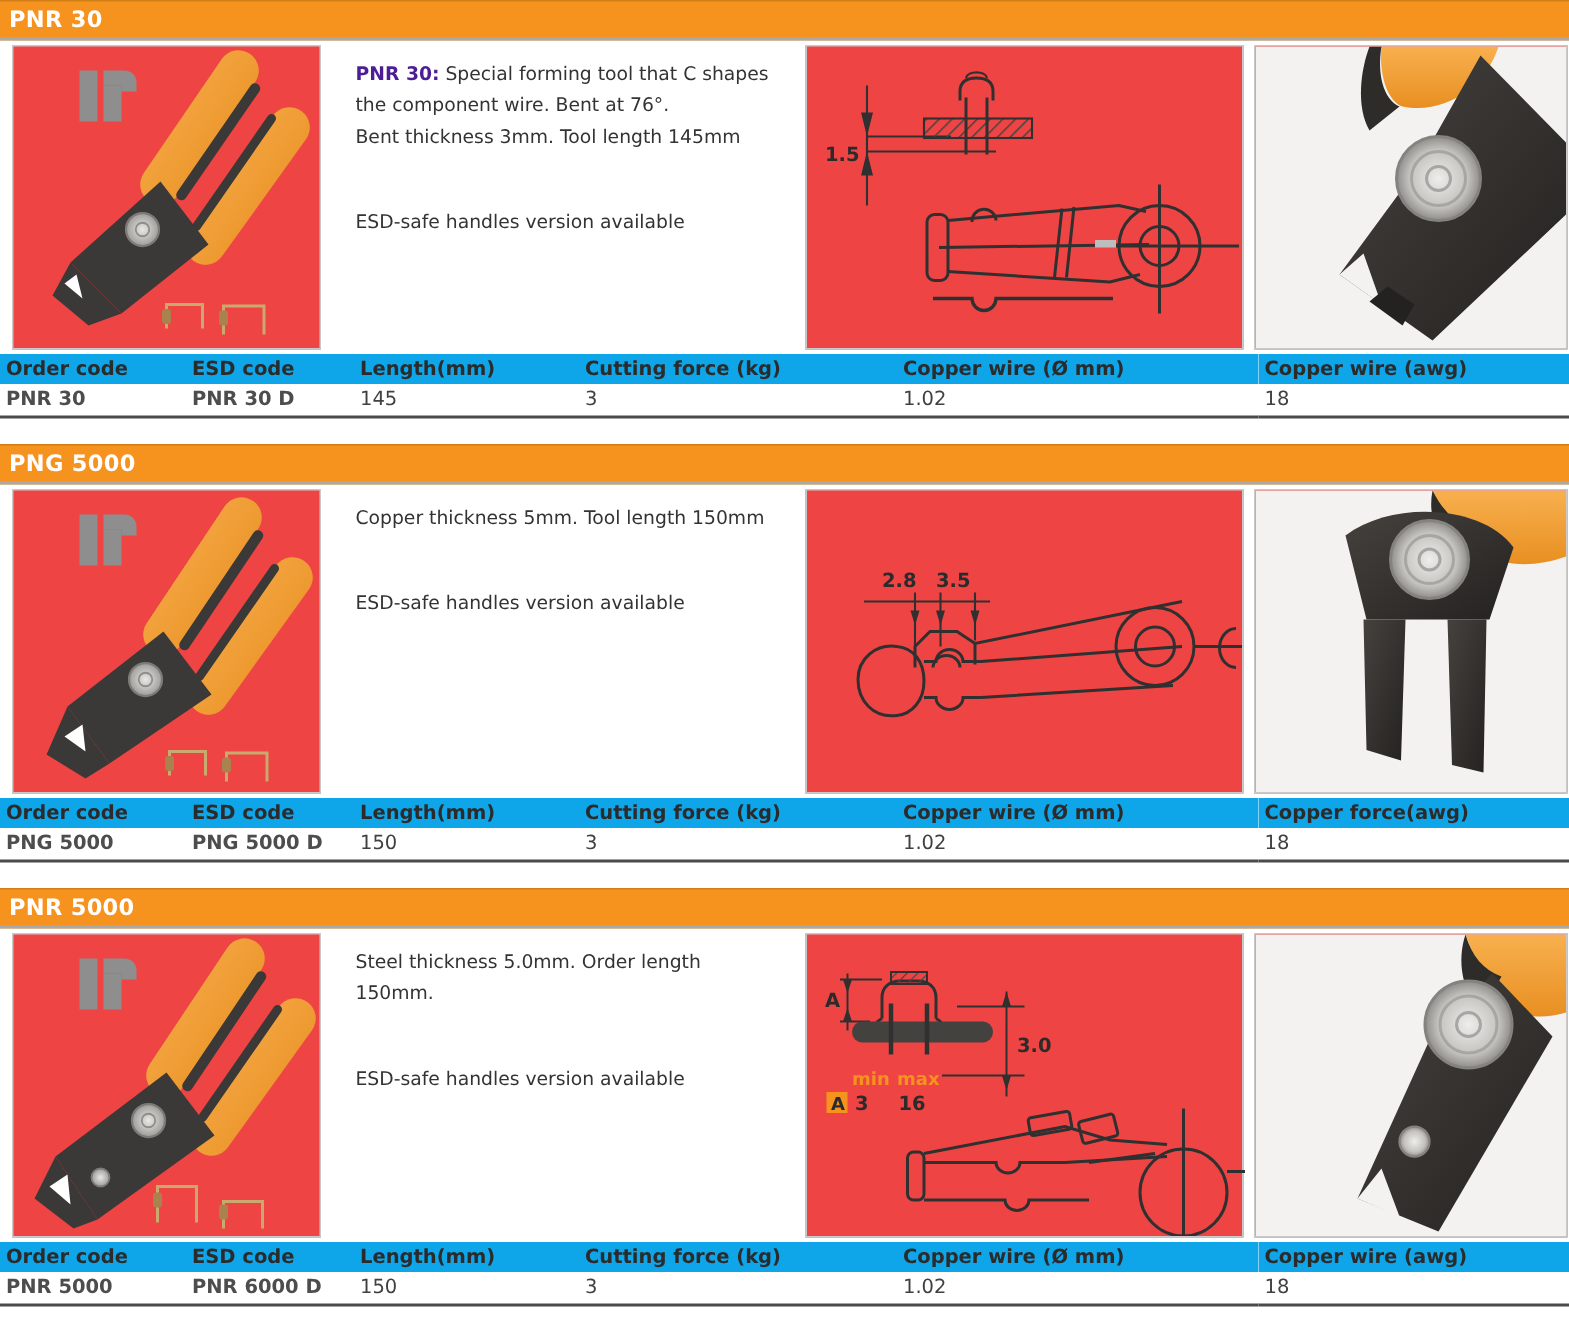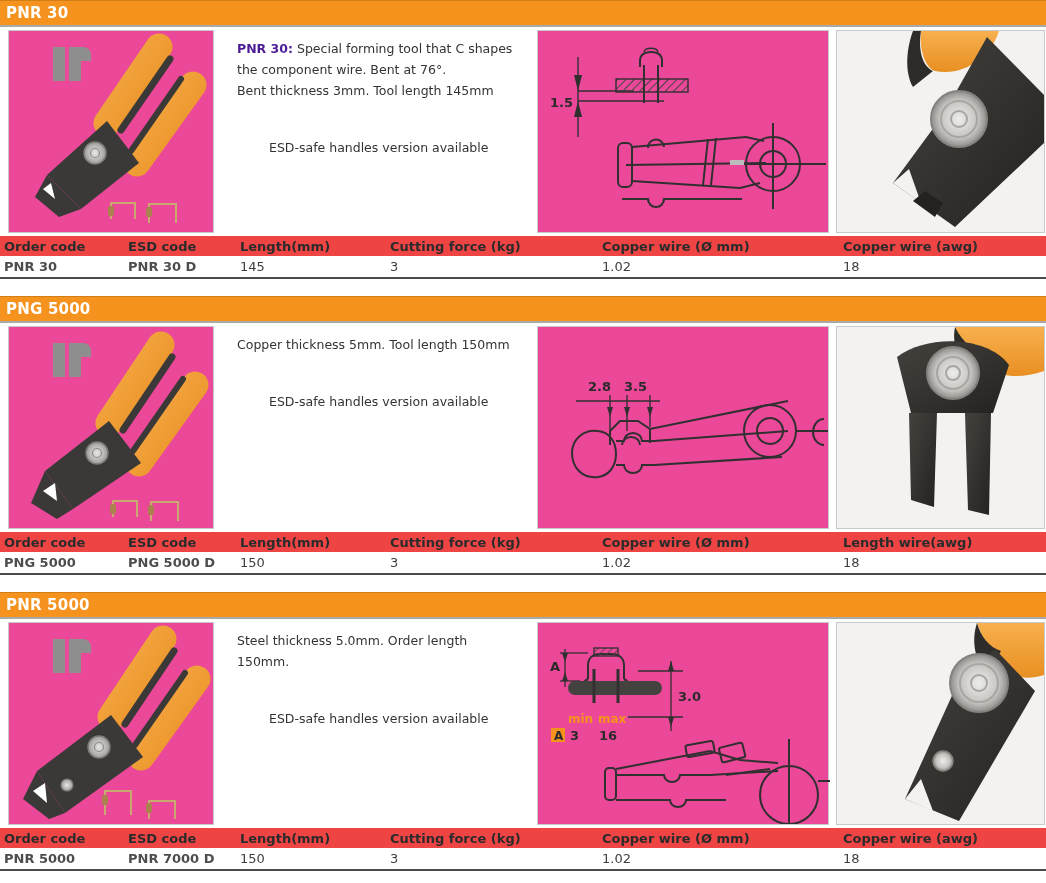--- a/index.html
+++ b/index.html
@@ -2,32 +2,32 @@
 <html><head>
 <meta charset="utf-8">
 <style>
   html,body{margin:0;padding:0;background:#fff;}
   body{width:1046px;font-family:"DejaVu Sans","Liberation Sans",sans-serif;color:#333;}
   .section{margin-bottom:17px;}
   .bar{height:27px;box-sizing:border-box;background:#F6921E;border-top:1px solid #d07e15;
        border-bottom:2px solid #a9a9a9;color:#fff;font-weight:bold;font-size:15px;
        line-height:24px;padding-left:6px;letter-spacing:.2px;}
   .content{display:flex;align-items:flex-start;margin:3px 0 3px 8px;height:203px;}
-  .panel{border:1px solid #c9c9c9;background:#ec4899;box-sizing:border-box;}
+  .panel{border:1px solid #c9c9c9;background:#ef4444;box-sizing:border-box;}
   .photo-panel{width:206px;height:203px;}
   .desc{width:323px;height:203px;box-sizing:border-box;padding:8px 14px 0 23px;
         font-size:12.5px;line-height:21px;color:#333;}
   .desc p{margin:0;}
   .desc .lead b{color:#4c1d95;}
-  .desc .esd{margin-top:36px;margin-left:32px;}
+  .desc .esd{margin-top:36px;}
   .diagram-panel{width:292px;height:203px;margin-right:7px;}
   .closeup-panel{width:209px;height:203px;}
   table{width:100%;border-collapse:collapse;table-layout:fixed;font-size:13px;
         border-bottom:2px solid #4a4a4a;}
-  th{background:#ef4444;text-align:left;font-weight:bold;color:#2b2b2b;
+  th{background:#0ea5e9;text-align:left;font-weight:bold;color:#2b2b2b;
      padding:2px 4px;height:16px;white-space:nowrap;overflow:hidden;}
   td{padding:2px 4px;height:17px;color:#404040;white-space:nowrap;overflow:hidden;}
   td.code{font-weight:bold;color:#4d4d4d;}
   svg{display:block;}
   svg text{font-family:"DejaVu Sans","Liberation Sans",sans-serif;}
   .dimtxt{font-size:13px;font-weight:bold;fill:#2b2b2b;}
   .orangetxt{font-size:12px;font-weight:bold;fill:#F6921E;}
 </style>
 </head>
 <body>
@@ -297,21 +297,21 @@
         <col style="width:241px">
         <col>
       </colgroup>
     <thead>
         <tr>
       <th>Order code</th>
       <th>ESD code</th>
       <th>Length(mm)</th>
       <th>Cutting force (kg)</th>
       <th>Copper wire (Ø mm)</th>
-      <th>Length wire(awg)</th>
+      <th>Copper force(awg)</th>
     </tr>
       </thead>
     <tbody>
         <tr>
       <td class="code">PNG 5000</td>
       <td class="code">PNG 5000 D</td>
       <td>150</td>
       <td>3</td>
       <td>1.02</td>
       <td>18</td>
@@ -464,21 +464,21 @@
       <th>ESD code</th>
       <th>Length(mm)</th>
       <th>Cutting force (kg)</th>
       <th>Copper wire (Ø mm)</th>
       <th>Copper wire (awg)</th>
     </tr>
       </thead>
     <tbody>
         <tr>
       <td class="code">PNR 5000</td>
-      <td class="code">PNR 7000 D</td>
+      <td class="code">PNR 6000 D</td>
       <td>150</td>
       <td>3</td>
       <td>1.02</td>
       <td>18</td>
     </tr>
       </tbody>
   </table>
 </div>
 
 </body></html>

